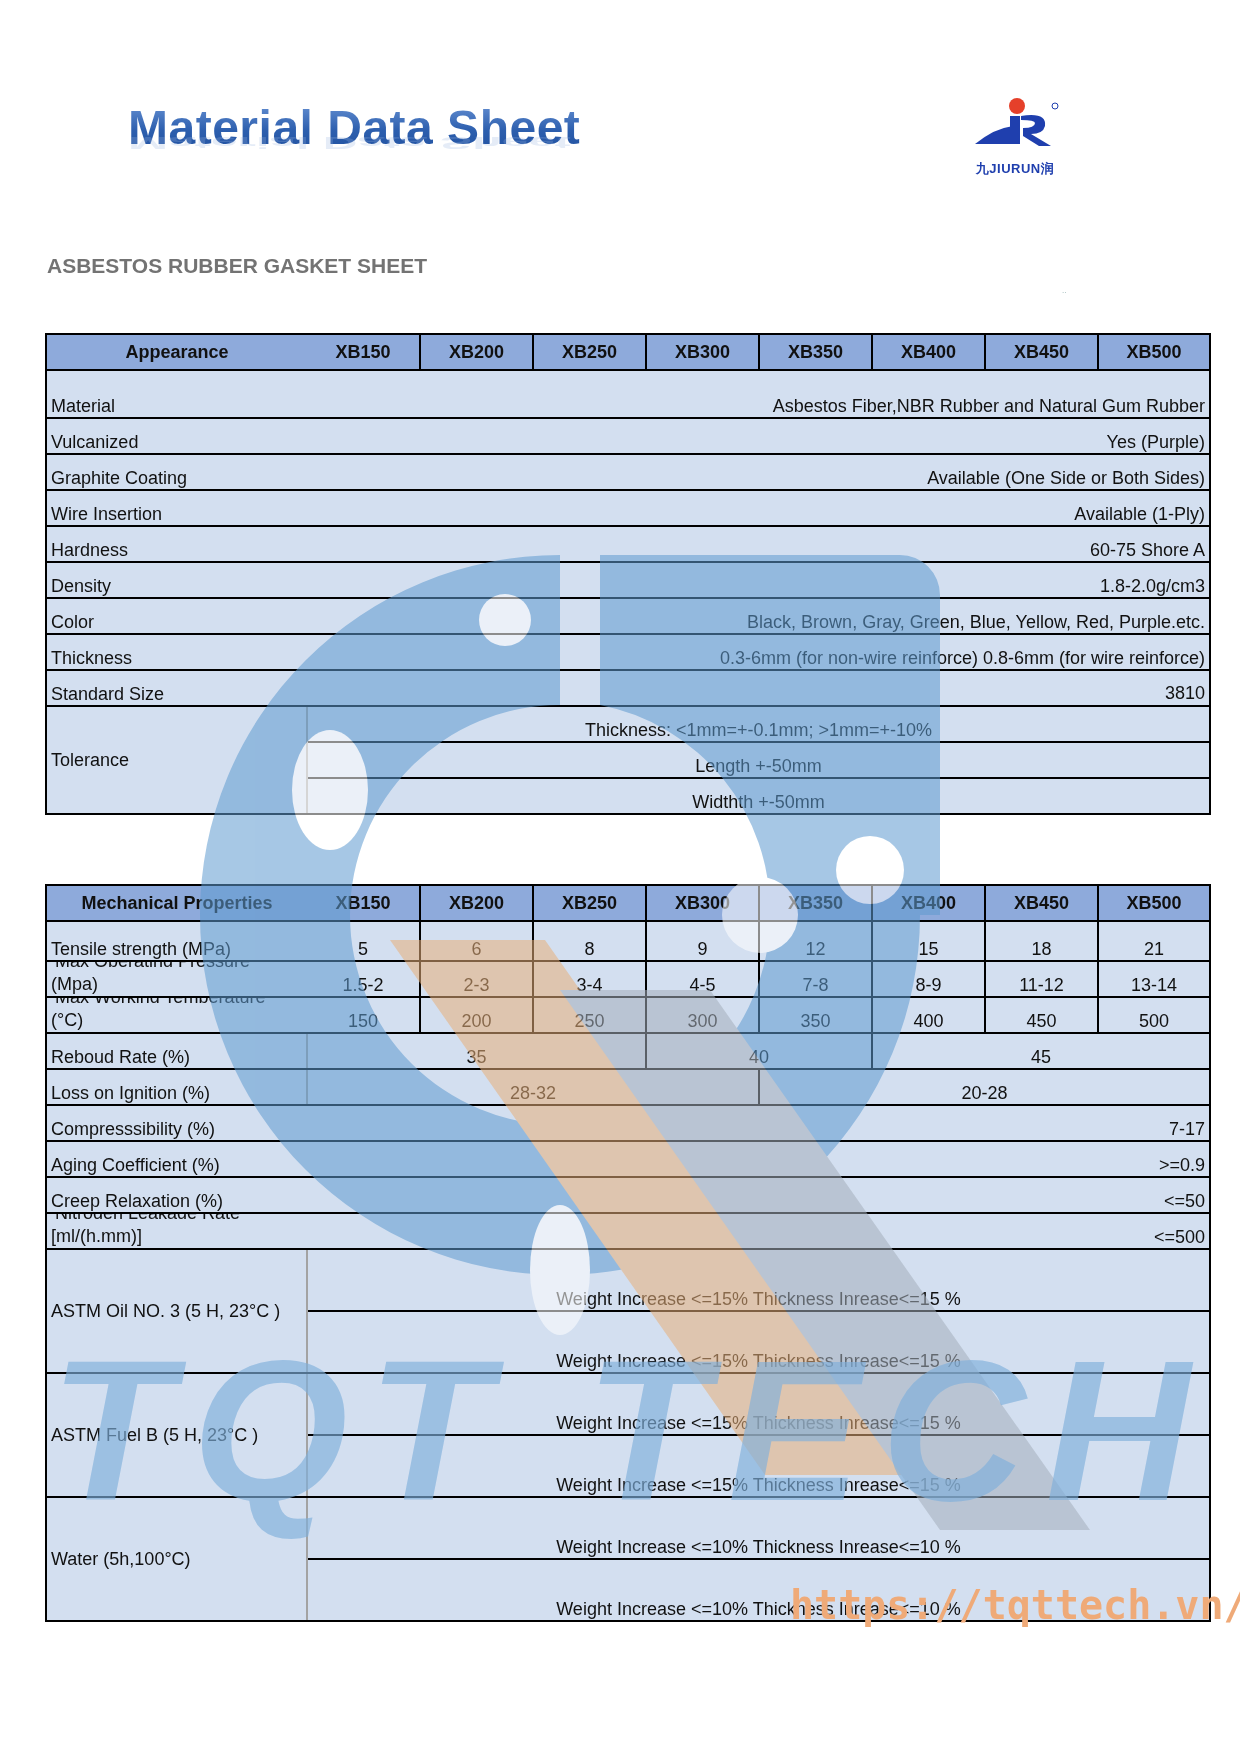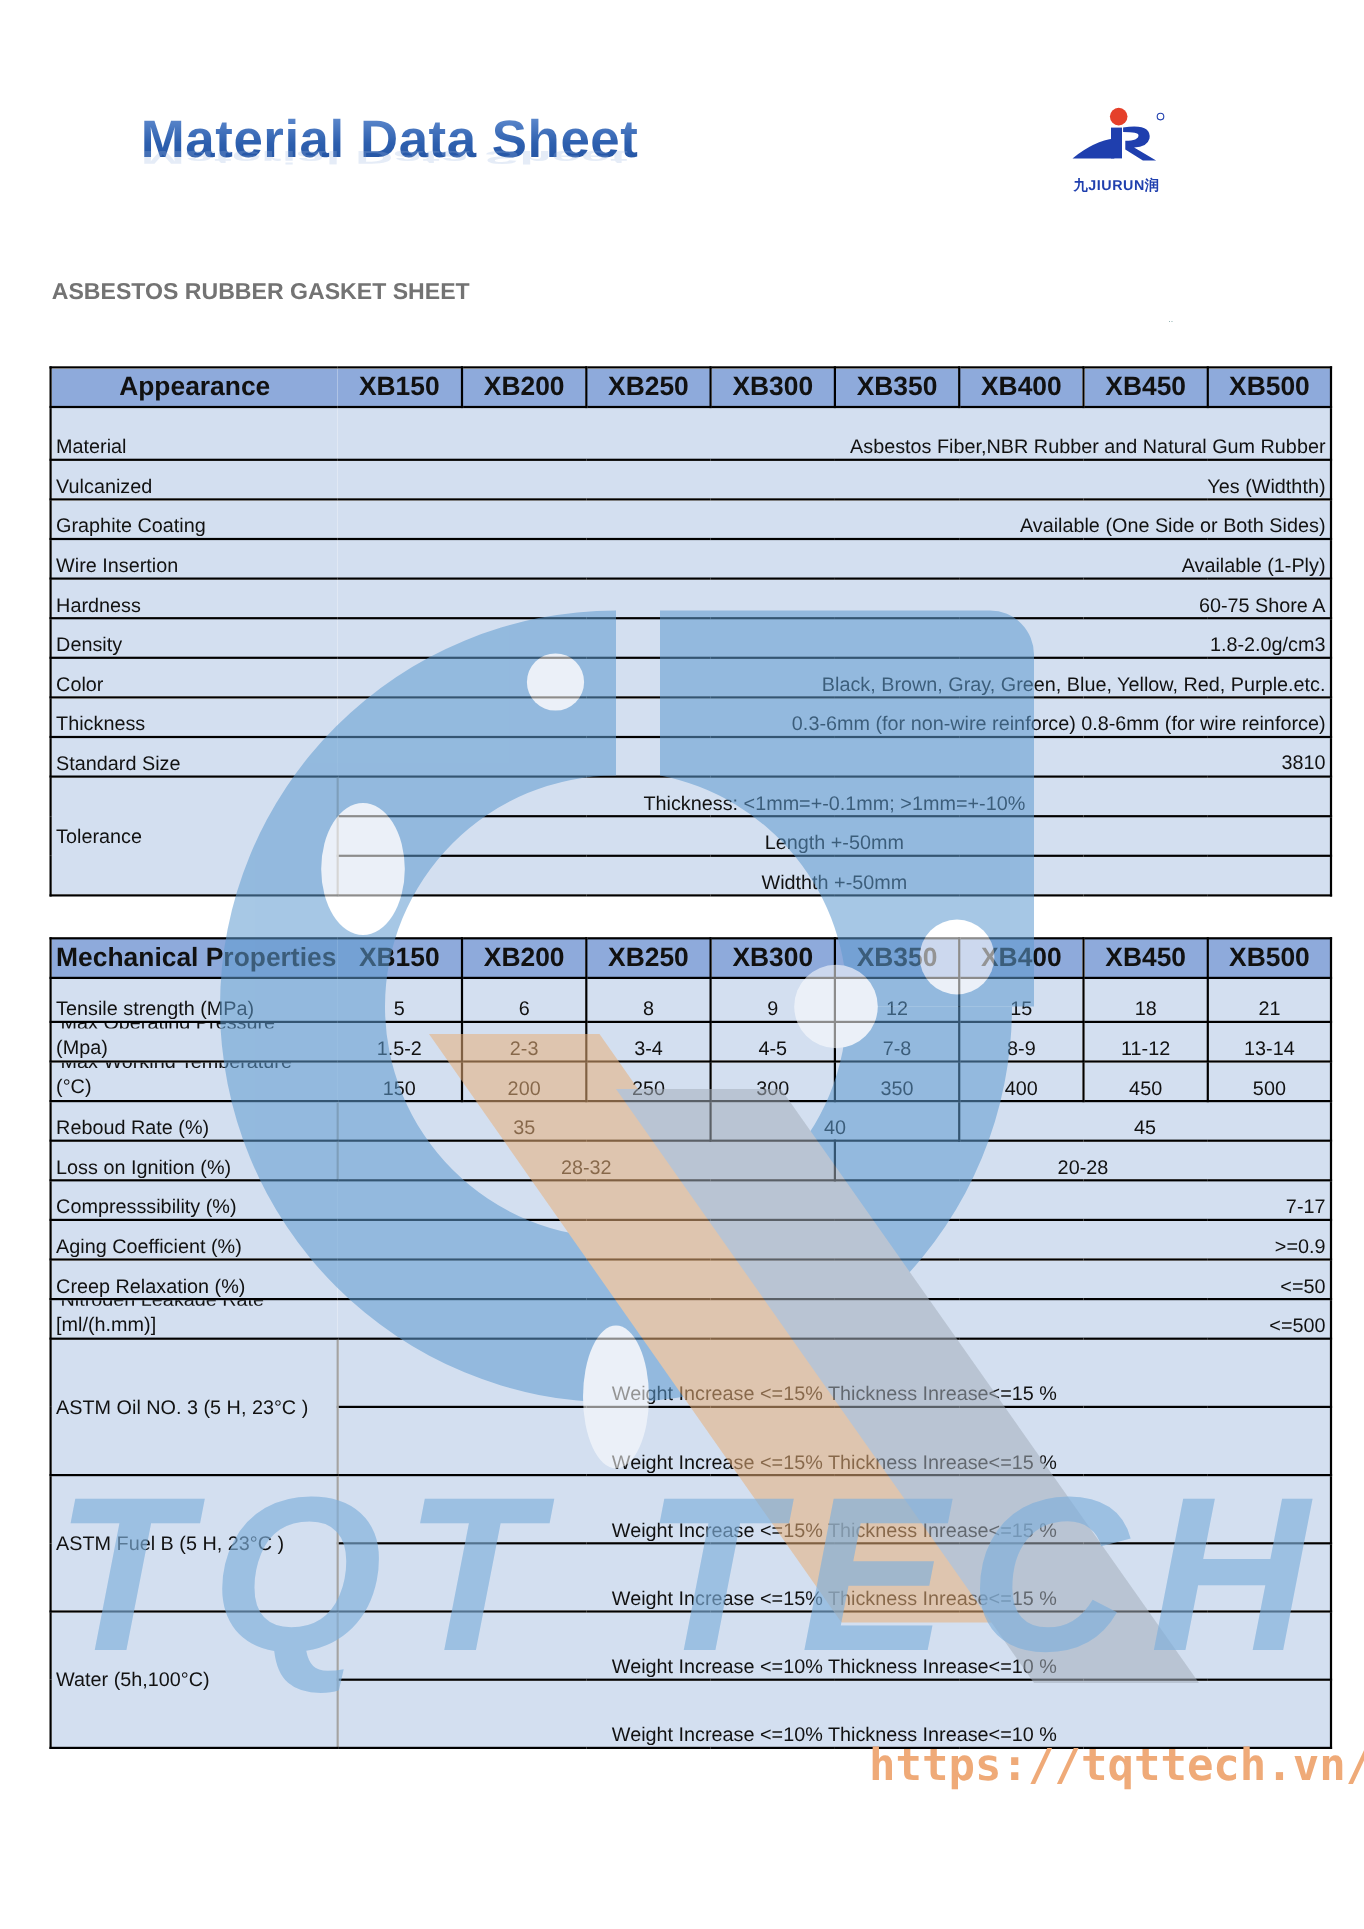--- a/index.html
+++ b/index.html
@@ -15,21 +15,21 @@
   .logo-text { position:absolute; left:955px; top:160px; width:120px; text-align:center; font-size:13px;
                font-weight:bold; color:#1f3fae; letter-spacing:0.5px; }
   .subtitle { position:absolute; left:47px; top:254px; font-size:21px; font-weight:bold; color:#737373; }
   .dots { position:absolute; left:1062px; top:286px; font-size:8px; color:#8aa; }
 
   .watermark { position:absolute; left:0; top:0; width:1240px; height:1754px; pointer-events:none; z-index:2; }
 
   table { position:absolute; border-collapse:collapse; table-layout:fixed; z-index:1; }
   td { border:2px solid #000; padding:0 4px; font-size:18px; height:34px; vertical-align:bottom;
        background:#d3dff0; white-space:nowrap; overflow:hidden; }
-  tr.hdr td { background:#8eaadb; font-weight:bold; text-align:center; vertical-align:middle; font-size:24px; height:34px; }
+  tr.hdr td { background:#8eaadb; font-weight:bold; text-align:center; vertical-align:middle; font-size:18px; height:34px; }
   td.lbl { text-align:left; border-right:none; }
   td.val { text-align:right; border-left:none; }
   td.c { text-align:center; }
   td.span-lbl { text-align:left; vertical-align:middle; border-right:2px solid #a3a3a3; }
   .ghost { position:absolute; left:4px; top:-12px; font-size:18px; color:#111; white-space:nowrap; }
   .rel { position:relative; }
   .url { position:absolute; left:790px; top:1582px; font-size:40px; font-weight:bold; color:#efaa78;
          font-family:"DejaVu Sans Mono", "Liberation Mono", monospace; z-index:3; letter-spacing:0px; }
   .tall td { height:60px; }
 </style>
@@ -74,21 +74,21 @@
     <td>XB400</td>
     <td>XB450</td>
     <td>XB500</td>
   </tr>
   <tr>
     <td class="lbl" style="height:46px;">Material</td>
     <td class="val" colspan="8">Asbestos Fiber,NBR Rubber and Natural Gum Rubber</td>
   </tr>
   <tr>
     <td class="lbl">Vulcanized</td>
-    <td class="val" colspan="8">Yes (Widthth)</td>
+    <td class="val" colspan="8">Yes (Purple)</td>
   </tr>
   <tr>
     <td class="lbl">Graphite Coating</td>
     <td class="val" colspan="8">Available (One Side or Both Sides)</td>
   </tr>
   <tr>
     <td class="lbl">Wire Insertion</td>
     <td class="val" colspan="8">Available (1-Ply)</td>
   </tr>
   <tr>
@@ -122,21 +122,21 @@
   </tr>
   <tr>
     <td class="c" colspan="8">Length +-50mm</td>
   </tr>
   <tr>
     <td class="c" colspan="8">Widthth +-50mm</td>
   </tr>
 </tbody>
   </table>
 
-<table style="left:45px; top:852px; width:1164px;padding-left:36px;">
+<table style="left:45px; top:884px; width:1164px;padding-left:36px;">
   <colgroup>
     <col style="width:261px">
       <col style="width:113px">
       <col style="width:113px">
       <col style="width:113px">
     <col style="width:113px">
       <col style="width:113px">
       <col style="width:113px">
       <col style="width:113px">
       <col style="width:112px">

